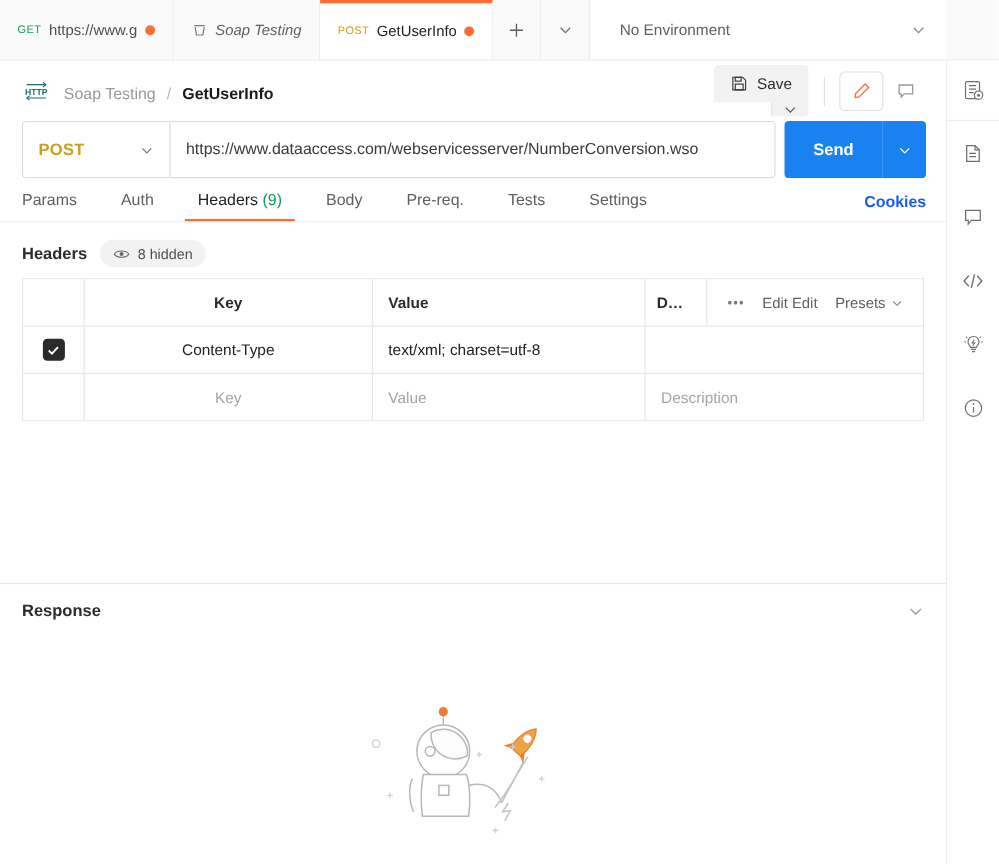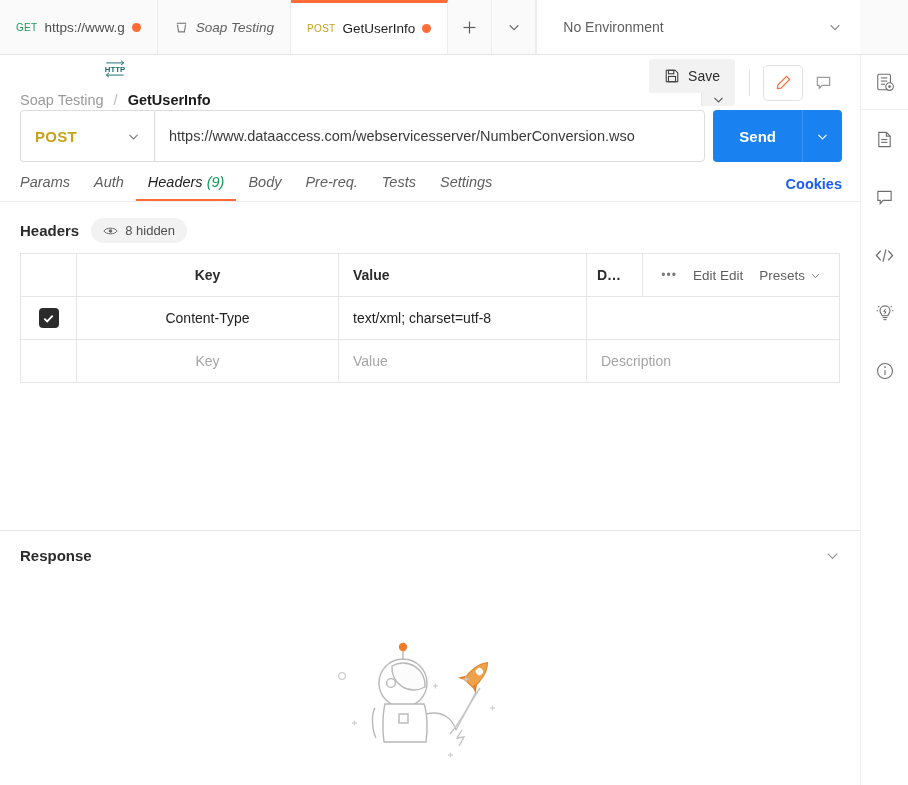--- a/index.html
+++ b/index.html
@@ -61,21 +61,21 @@
   
   .body-wrap { flex: 1; display: flex; min-height: 0; }
   .main { flex: 1; display: flex; flex-direction: column; min-width: 0; }
 
   
   .crumbrow {
     height: 55px; min-height: 55px;
     display: flex; align-items: center; justify-content: space-between;
     padding: 0 18px 0 20px;
   }
-  .crumb-left { display: flex; align-items: center; gap: 12px; flex-direction: column; }
+  .crumb-left { display: flex; align-items: flex-end; gap: 12px; }
   .crumb-text { font-size: 14.5px; }
   .crumb-parent { color: #9a9a9a; }
   .crumb-sep { color: #b9b9b9; margin: 0 6px; }
   .crumb-current { color: #1a1a1a; font-weight: 700; }
   .crumb-right { display: flex; align-items: center; gap: 14px; }
   .save-group { display: flex; align-items: flex-end; border-radius: 4px; overflow: hidden; flex-direction: column; }
   .save-btn {
     display: flex; align-items: center; gap: 8px;
     background: #f2f2f2; border: none;
     padding: 9px 15px; font-size: 14px; color: #2d2d2d;
@@ -119,21 +119,21 @@
     background: #1a82f0; border: none; width: 40px; color: #fff;
     display: flex; align-items: center; justify-content: center;
     border-left: 1px solid #3b93f2; cursor: pointer;
   }
 
   
   .reqtabs {
     display: flex; align-items: flex-end; justify-content: space-between;
     padding: 12px 18px 0 20px; border-bottom: 1px solid #ededed;
   }
-  .reqtabs-left { display: flex; align-items: flex-end; gap: 0; font-style: italic; }
+  .reqtabs-left { display: flex; align-items: flex-end; gap: 16px; }
   .rtab {
     font-size: 14.5px; color: #5f5f5f; padding: 0 12px 9px 12px;
     border-bottom: 2px solid transparent; cursor: pointer; white-space: nowrap;
   }
   .rtab:first-child { padding-left: 0; }
   .rtab.active { color: #1f1f1f; border-bottom-color: #ff6c37; font-weight: 400; }
   .rtab .cnt { color: #0f9d58; }
   .cookies-link { font-size: 14.5px; color: #1a5df0; font-weight: 700; padding-bottom: 9px; cursor: pointer; }
 
   

